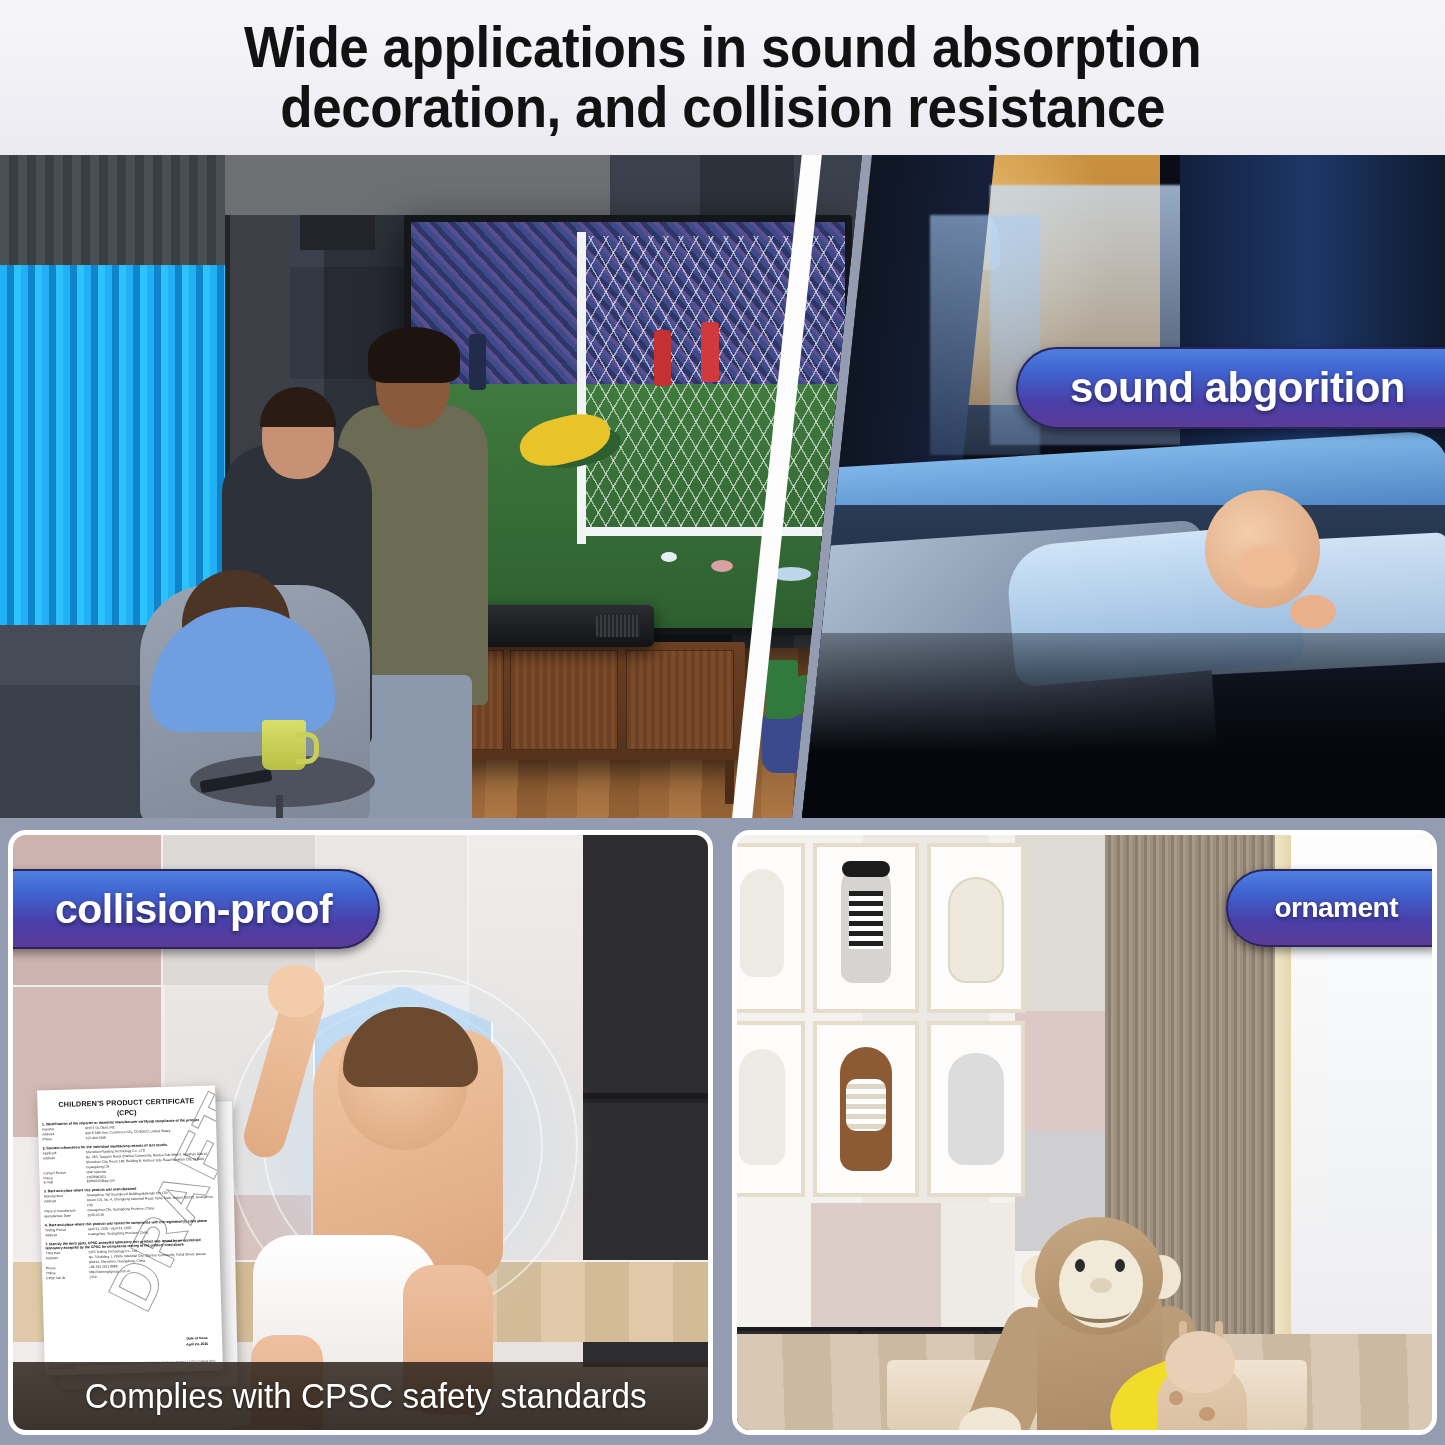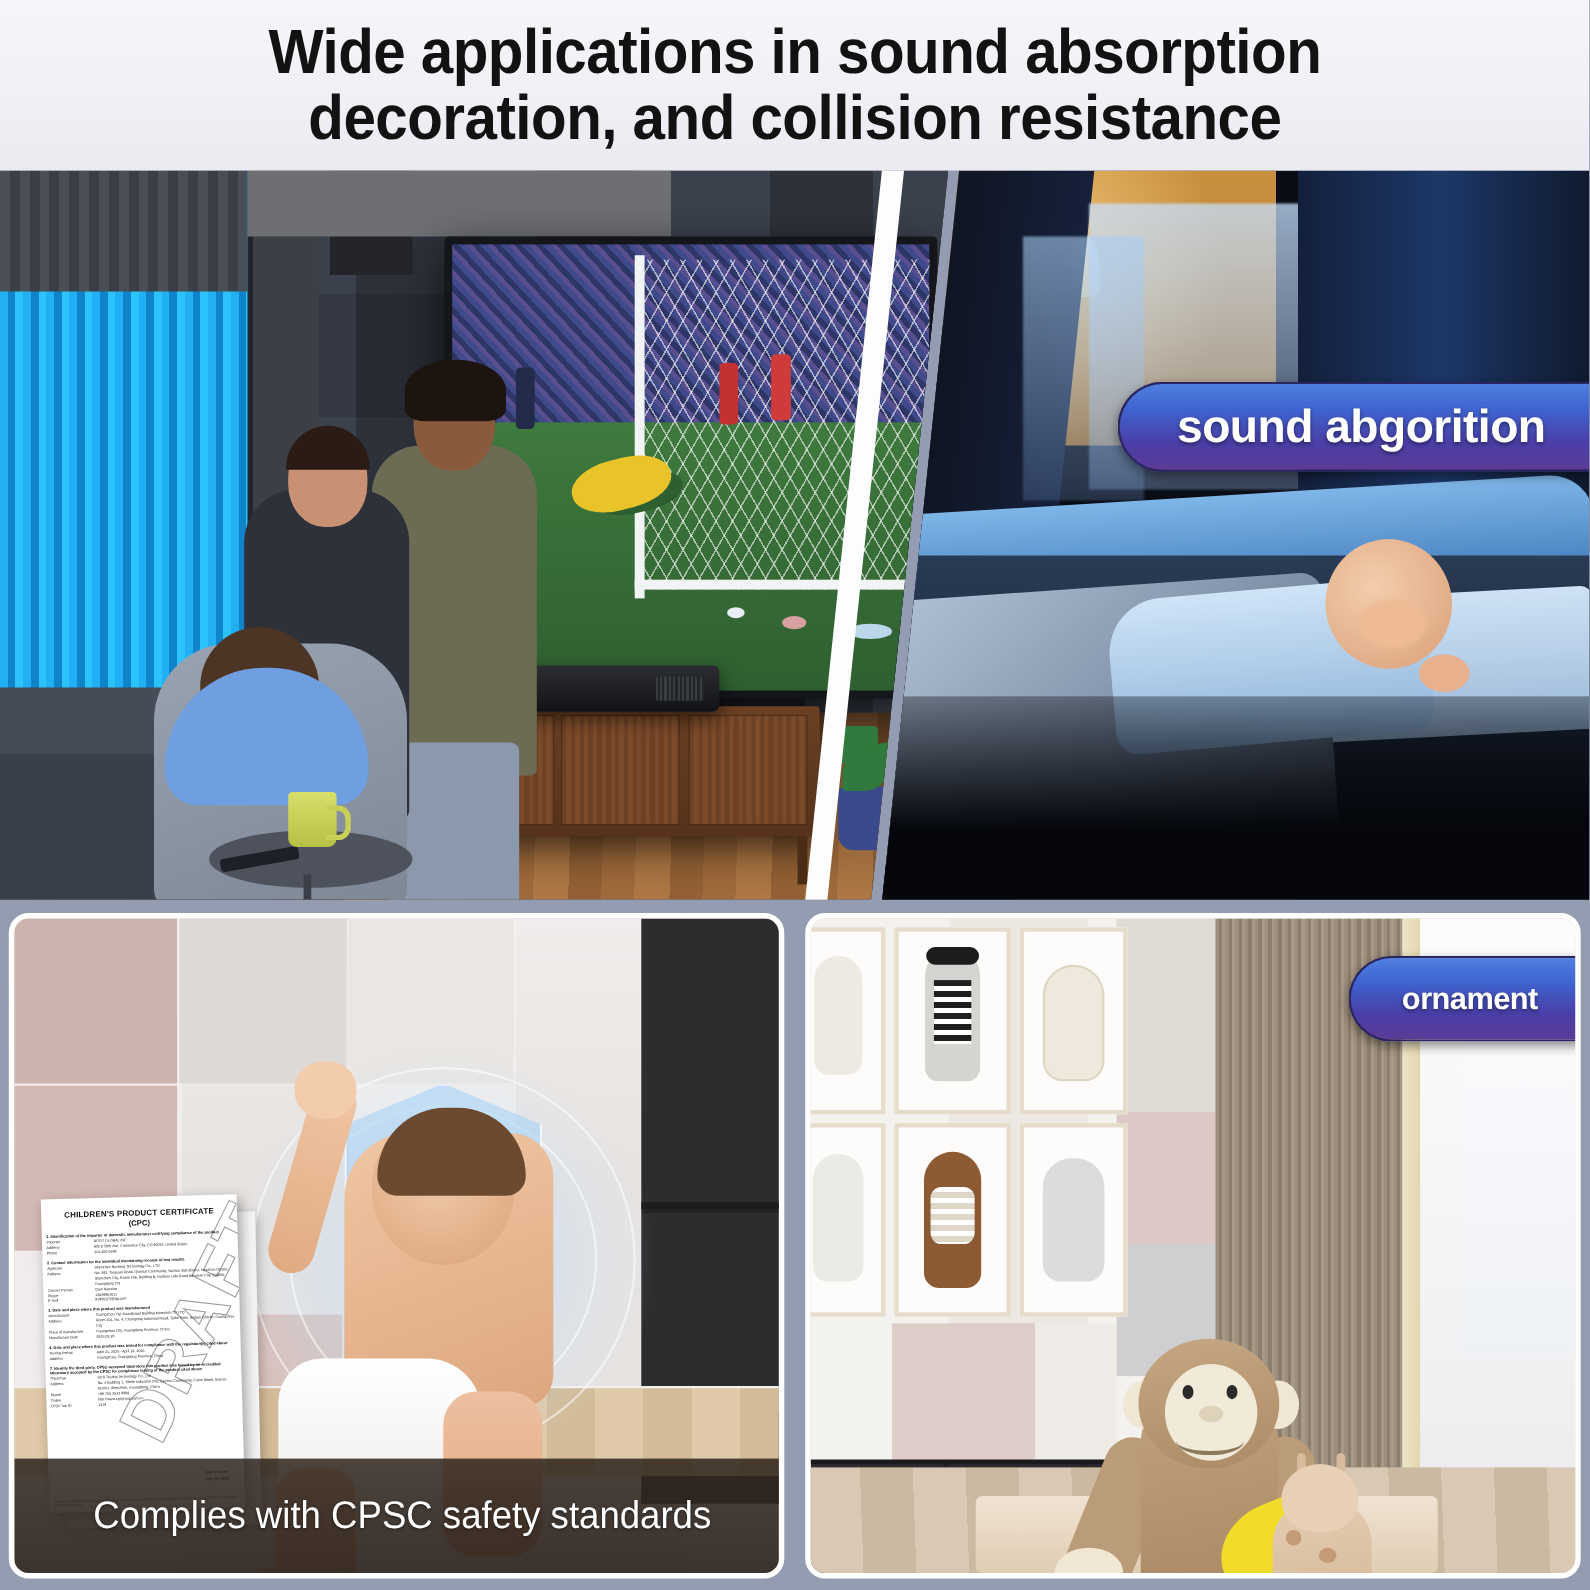--- a/index.html
+++ b/index.html
@@ -257,21 +257,21 @@
   .cert-sub{ text-align:center; font-size:7px; font-weight:700; color:#111; margin-top:2px;}
   .cert-sec{ font-size:3.5px; font-weight:700; color:#000; margin:4px 4px 1px 4px;}
   .cert-row{ display:flex; gap:3px; margin:0 4px; font-size:3.3px; color:#222; line-height:1.5;}
   .cert-row .k{ width:40px; flex:none;}
   .cert-row .v{ flex:1;}
   .cert-issue{ position:absolute; right:14px; bottom:24px; text-align:center; font-size:3.4px; font-weight:700; line-height:1.6;}
   .cert-foot{ position:absolute; left:5px; bottom:4px; right:5px; font-size:2.6px; color:#333; line-height:1.4;}
   .draft{ position:absolute; left:22px; top:78px; font-size:64px; font-weight:700;
     color:rgba(40,40,40,.42); transform:rotate(-62deg); letter-spacing:3px;
     -webkit-text-stroke:1px rgba(30,30,30,.45); color:transparent;}
-  .caption-bar{ position:absolute; left:0; bottom:0; width:705px; height:104px;
+  .caption-bar{ position:absolute; left:0; bottom:0; width:705px; height:68px;
     background:linear-gradient(180deg,rgba(48,38,31,.86),rgba(40,31,25,.9));
     display:flex; align-items:center; justify-content:center;}
   .caption-text{ color:#fff; font-size:35px; font-weight:400; transform:scaleX(.95);
     text-shadow:0 1px 3px rgba(0,0,0,.5);}
 
   
   .or-wall{ position:absolute; inset:0; background:#e9e5e0;}
   .or-panels{ position:absolute; left:0; top:0; width:380px; height:520px;
     background:
       repeating-linear-gradient(90deg,#f4f2ef 0 126px,#ece9e5 126px 252px),
@@ -574,20 +574,23 @@
           </div>
 
         <div class="cert-issue">
           <div>Date of Issue</div>
           <div>April 24, 2025</div>
         </div>
         <div class="cert-foot">16 U.S.C.A 2063(a)(5) or Consumer Product Safety Improvement Act of 2008 (CPSIA) PUBLIC LAW 110-314 Section 14 (CPSC) Tracking labels for children's products</div>
         <div class="draft">DRAFT</div>
       </div>
 
+      <div class="badge badge-collision">
+        <span class="badge-text">collision-proof</span>
+      </div>
 
       <div class="caption-bar">
         <span class="caption-text">Complies with CPSC safety standards</span>
       </div>
     </div>
 
     <div class="cell right">
       <div class="or-wall"></div>
       <div class="or-panels"></div>
       <div class="or-tile or-t1"></div>

